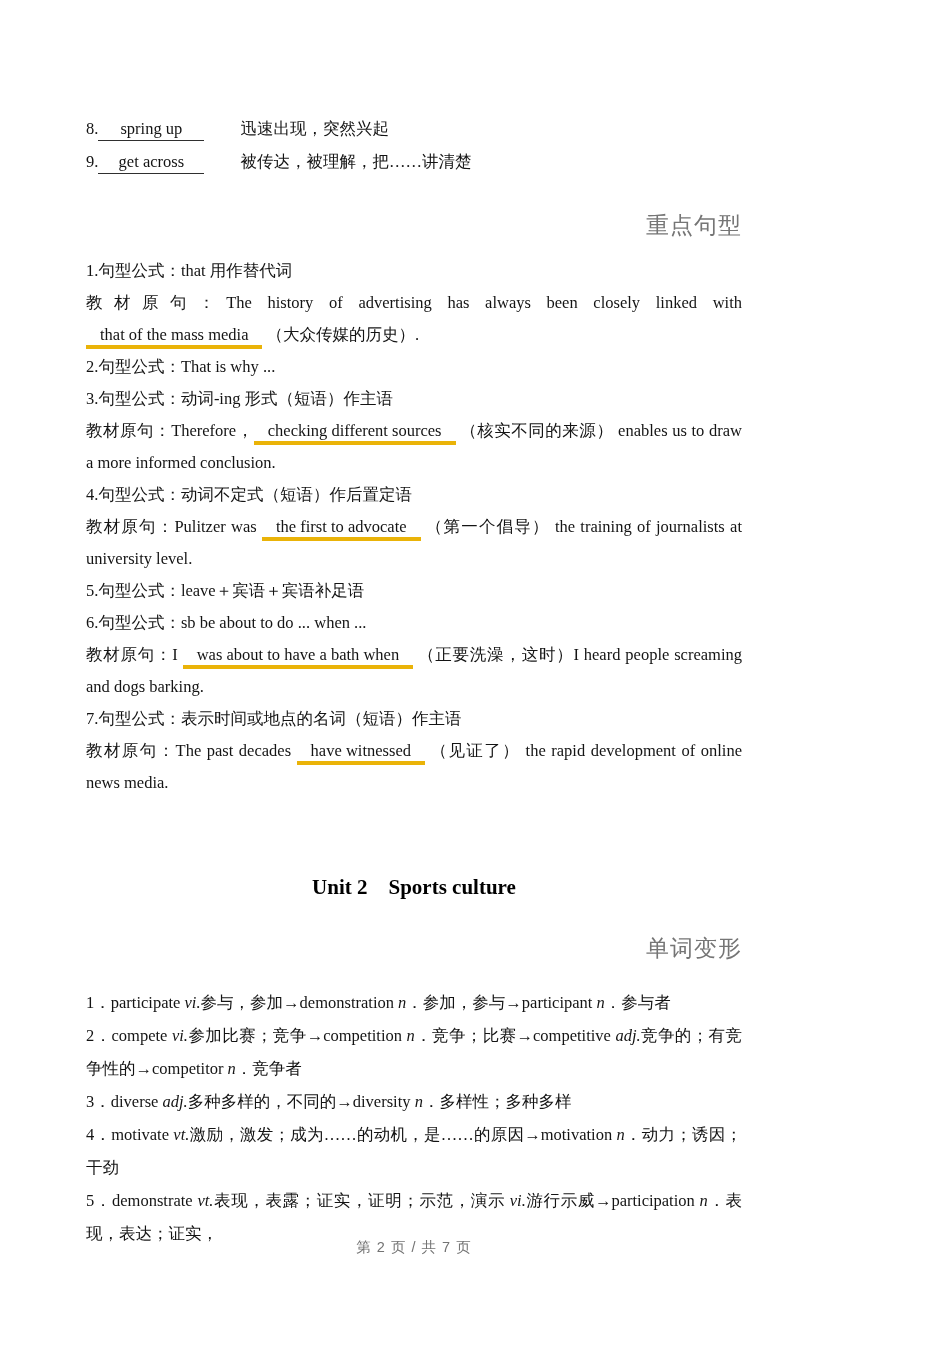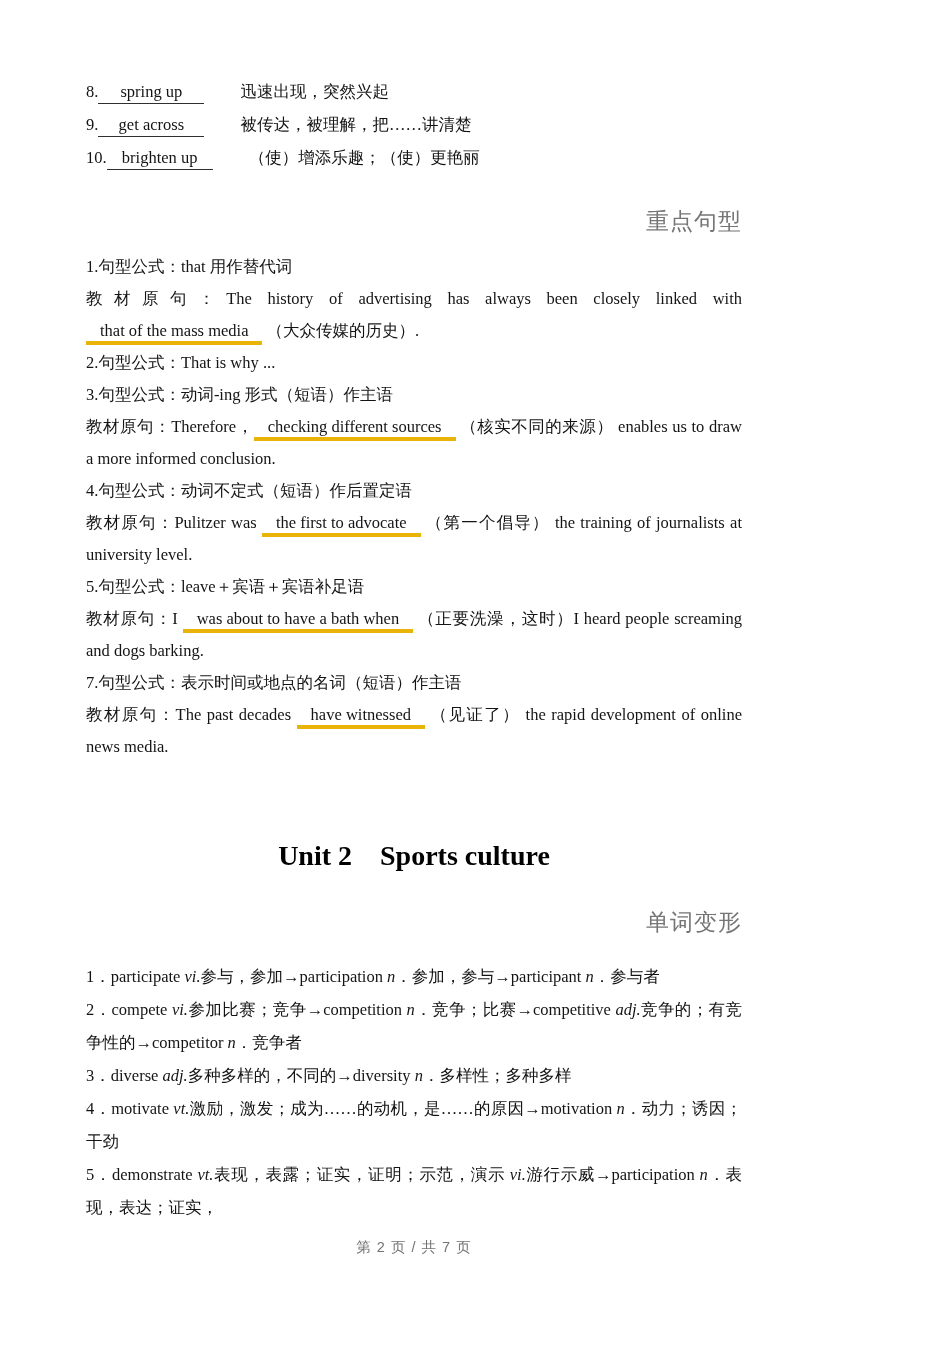--- a/index.html
+++ b/index.html
@@ -1,20 +1,20 @@
 <!DOCTYPE html>
 <html><head>
 <meta charset="utf-8">
 <style>
   html,body{margin:0;padding:0;background:#ffffff;}
   .page{
     position:relative;
     width:828px;height:1347px;
     box-sizing:border-box;
-    padding:75px 86px 0 86px;
+    padding:112px 86px 0 86px;
     background:#ffffff;
     font-family:"Liberation Serif","DejaVu Serif",serif;
     font-size:16.5px;
     color:#141414;
     overflow:hidden;
   }
   p{margin:0;}
   .phrase-row{line-height:33px;white-space:nowrap;}
   .phrase-num{display:inline;}
   .phrase-blank{
@@ -38,21 +38,21 @@
   .para{line-height:32px;text-align:justify;}
   .blank{
     display:inline-block;
     padding:0 14px;
     line-height:21px;
     border-bottom:4px solid #eab308;
     white-space:nowrap;
   }
   .unit-title{
     font-family:"Liberation Serif","DejaVu Serif",serif;
-    font-size:28px;
+    font-size:21px;
     font-weight:bold;
     color:#000000;
     text-align:center;
     margin:74px 0 0 0;
   }
   .word-heading{margin-bottom:0;}
   .words{margin-top:22px;}
   .words .para{line-height:33px;}
   .it{font-style:italic;}
   .page-footer{
@@ -66,45 +66,45 @@
   }
 </style>
 </head>
 <body>
 
 <div class="page">
 
   <section id="phrases">
       <p class="phrase-row"><span class="phrase-num">8.</span><span class="phrase-blank">spring up</span><span class="phrase-meaning">迅速出现，突然兴起</span></p>
       <p class="phrase-row"><span class="phrase-num">9.</span><span class="phrase-blank">get across</span><span class="phrase-meaning">被传达，被理解，把……讲清楚</span></p>
-      <p class="phrase-row"><span class="phrase-num">10.</span><span class="phrase-blank">brighten up</span><span class="phrase-meaning">（使）增添乐趣；（使）更艳丽</span></p>
     </section>
 
   <h2 class="section-heading">重点句型</h2>
 
   <section id="patterns">
       <p class="para">1.句型公式：that 用作替代词</p>
       <p class="para"><span class="seg">教材原句：The history of advertising has always been closely linked with </span><span class="blank">that of the mass media</span><span class="seg"> （大众传媒的历史）.</span></p>
       <p class="para">2.句型公式：That is why ...</p>
       <p class="para">3.句型公式：动词-ing 形式（短语）作主语</p>
       <p class="para"><span class="seg">教材原句：Therefore，</span><span class="blank">checking different sources</span><span class="seg"> （核实不同的来源） enables us to draw a more informed conclusion.</span></p>
       <p class="para">4.句型公式：动词不定式（短语）作后置定语</p>
       <p class="para"><span class="seg">教材原句：Pulitzer was </span><span class="blank">the first to advocate</span><span class="seg"> （第一个倡导） the training of journalists at university level.</span></p>
       <p class="para">5.句型公式：leave＋宾语＋宾语补足语</p>
+      <p class="para">6.句型公式：sb be about to do ... when ...</p>
       <p class="para"><span class="seg">教材原句：I </span><span class="blank">was about to have a bath when</span><span class="seg"> （正要洗澡，这时）I heard people screaming and dogs barking.</span></p>
       <p class="para">7.句型公式：表示时间或地点的名词（短语）作主语</p>
       <p class="para"><span class="seg">教材原句：The past decades </span><span class="blank">have witnessed</span><span class="seg"> （见证了） the rapid development of online news media.</span></p>
     </section>
 
   <h1 class="unit-title">Unit 2　Sports culture</h1>
 
   <h2 class="section-heading word-heading">单词变形</h2>
 
   <section id="words" class="words">
-      <p class="para"><span class="seg">1．participate </span><span class="it">vi.</span><span class="seg">参与，参加→participation </span><span class="it">n</span><span class="seg">．参加，参与→participant </span><span class="it">n</span><span class="seg">．参与者</span></p>
+      <p class="para"><span class="seg">1．participate </span><span class="it">vi.</span><span class="seg">参与，参加→demonstration </span><span class="it">n</span><span class="seg">．参加，参与→participant </span><span class="it">n</span><span class="seg">．参与者</span></p>
       <p class="para"><span class="seg">2．compete </span><span class="it">vi.</span><span class="seg">参加比赛；竞争→competition </span><span class="it">n</span><span class="seg">．竞争；比赛→competitive </span><span class="it">adj.</span><span class="seg">竞争的；有竞争性的→competitor </span><span class="it">n</span><span class="seg">．竞争者</span></p>
       <p class="para"><span class="seg">3．diverse </span><span class="it">adj.</span><span class="seg">多种多样的，不同的→diversity </span><span class="it">n</span><span class="seg">．多样性；多种多样</span></p>
       <p class="para"><span class="seg">4．motivate </span><span class="it">vt.</span><span class="seg">激励，激发；成为……的动机，是……的原因→motivation </span><span class="it">n</span><span class="seg">．动力；诱因；干劲</span></p>
       <p class="para"><span class="seg">5．demonstrate </span><span class="it">vt.</span><span class="seg">表现，表露；证实，证明；示范，演示 </span><span class="it">vi.</span><span class="seg">游行示威→participation </span><span class="it">n</span><span class="seg">．表现，表达；证实，</span></p>
     </section>
 
   <div class="page-footer">第 2 页 / 共 7 页</div>
 
 </div>
 

